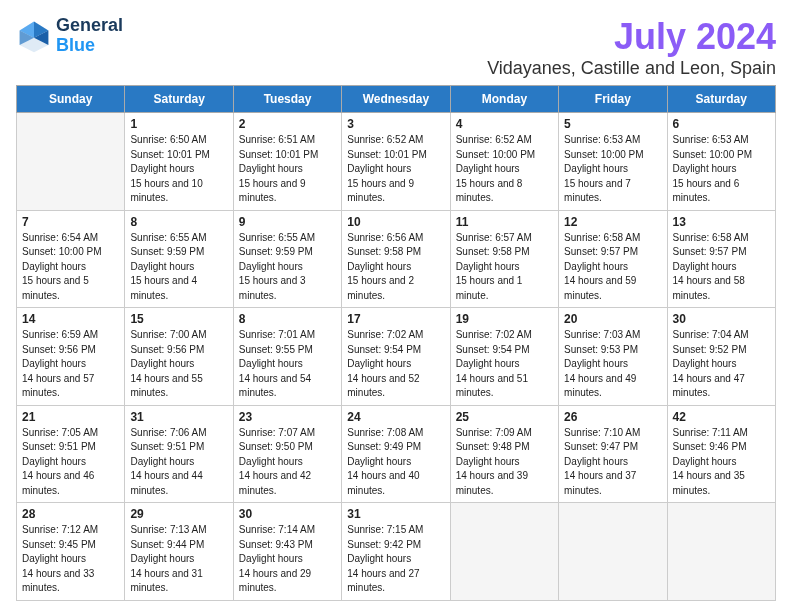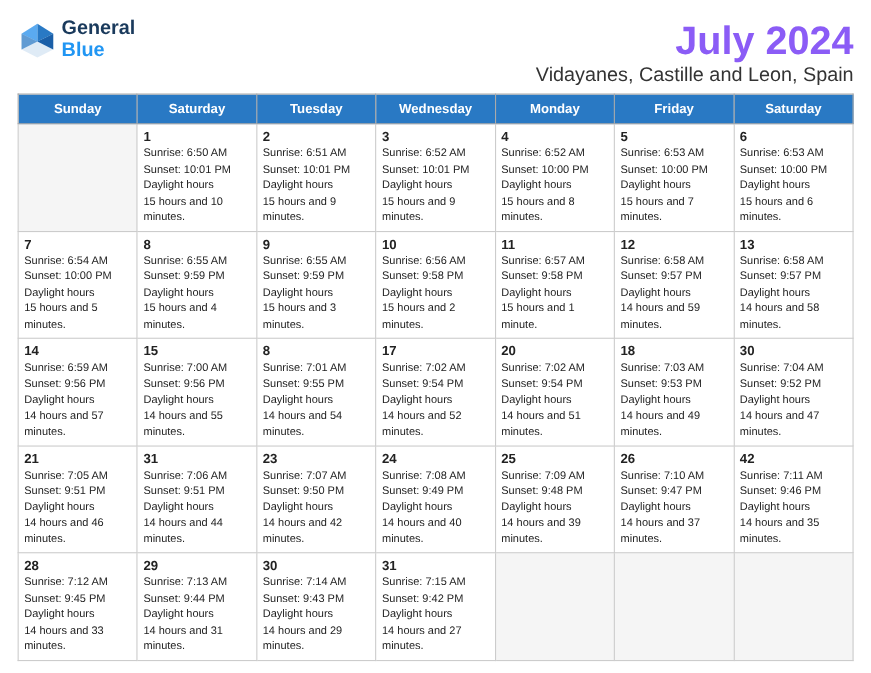--- a/index.html
+++ b/index.html
@@ -277,30 +277,30 @@
         <td>
         <div class="day-num">17</div>
         <div class="day-info">
           Sunrise: 7:02 AM<br>
           Sunset: 9:54 PM<br>
           Daylight hours<br>
           14 hours and 52 minutes.
         </div>
       </td>
         <td>
-        <div class="day-num">20</div>
+        <div class="day-num">19</div>
         <div class="day-info">
           Sunrise: 7:02 AM<br>
           Sunset: 9:54 PM<br>
           Daylight hours<br>
           14 hours and 51 minutes.
         </div>
       </td>
         <td>
-        <div class="day-num">18</div>
+        <div class="day-num">20</div>
         <div class="day-info">
           Sunrise: 7:03 AM<br>
           Sunset: 9:53 PM<br>
           Daylight hours<br>
           14 hours and 49 minutes.
         </div>
       </td>
         <td>
         <div class="day-num">30</div>
         <div class="day-info">

